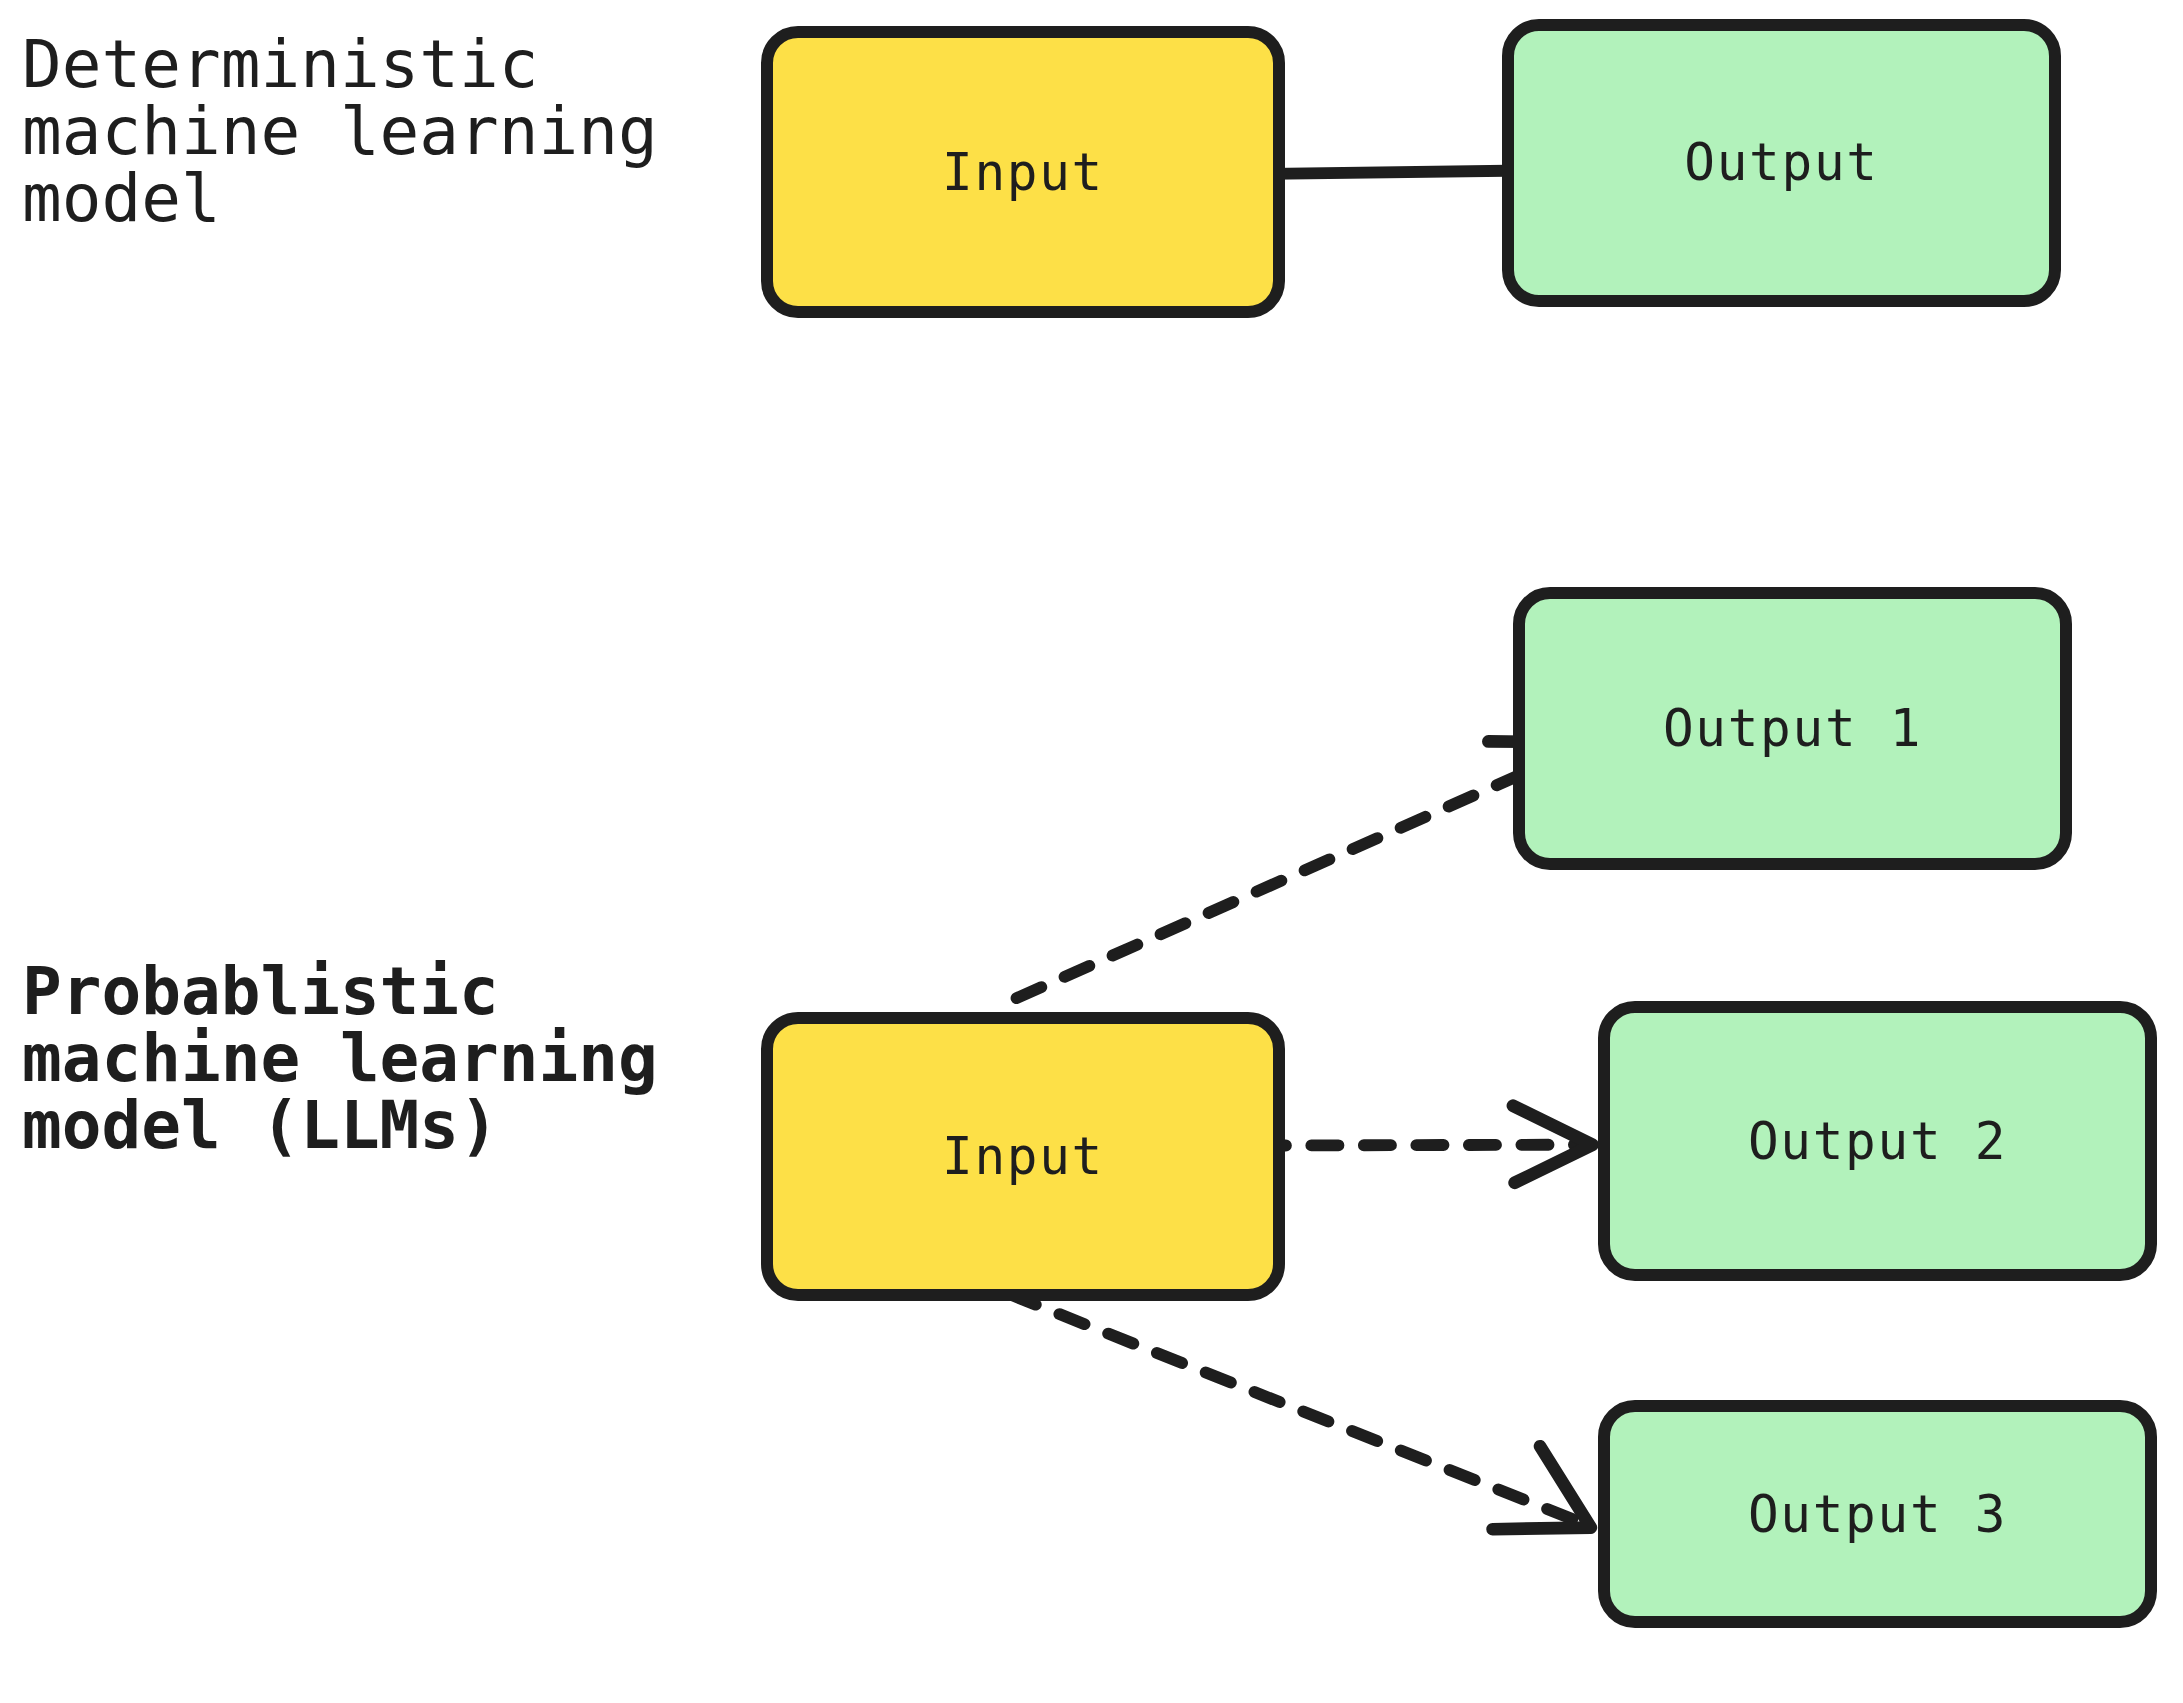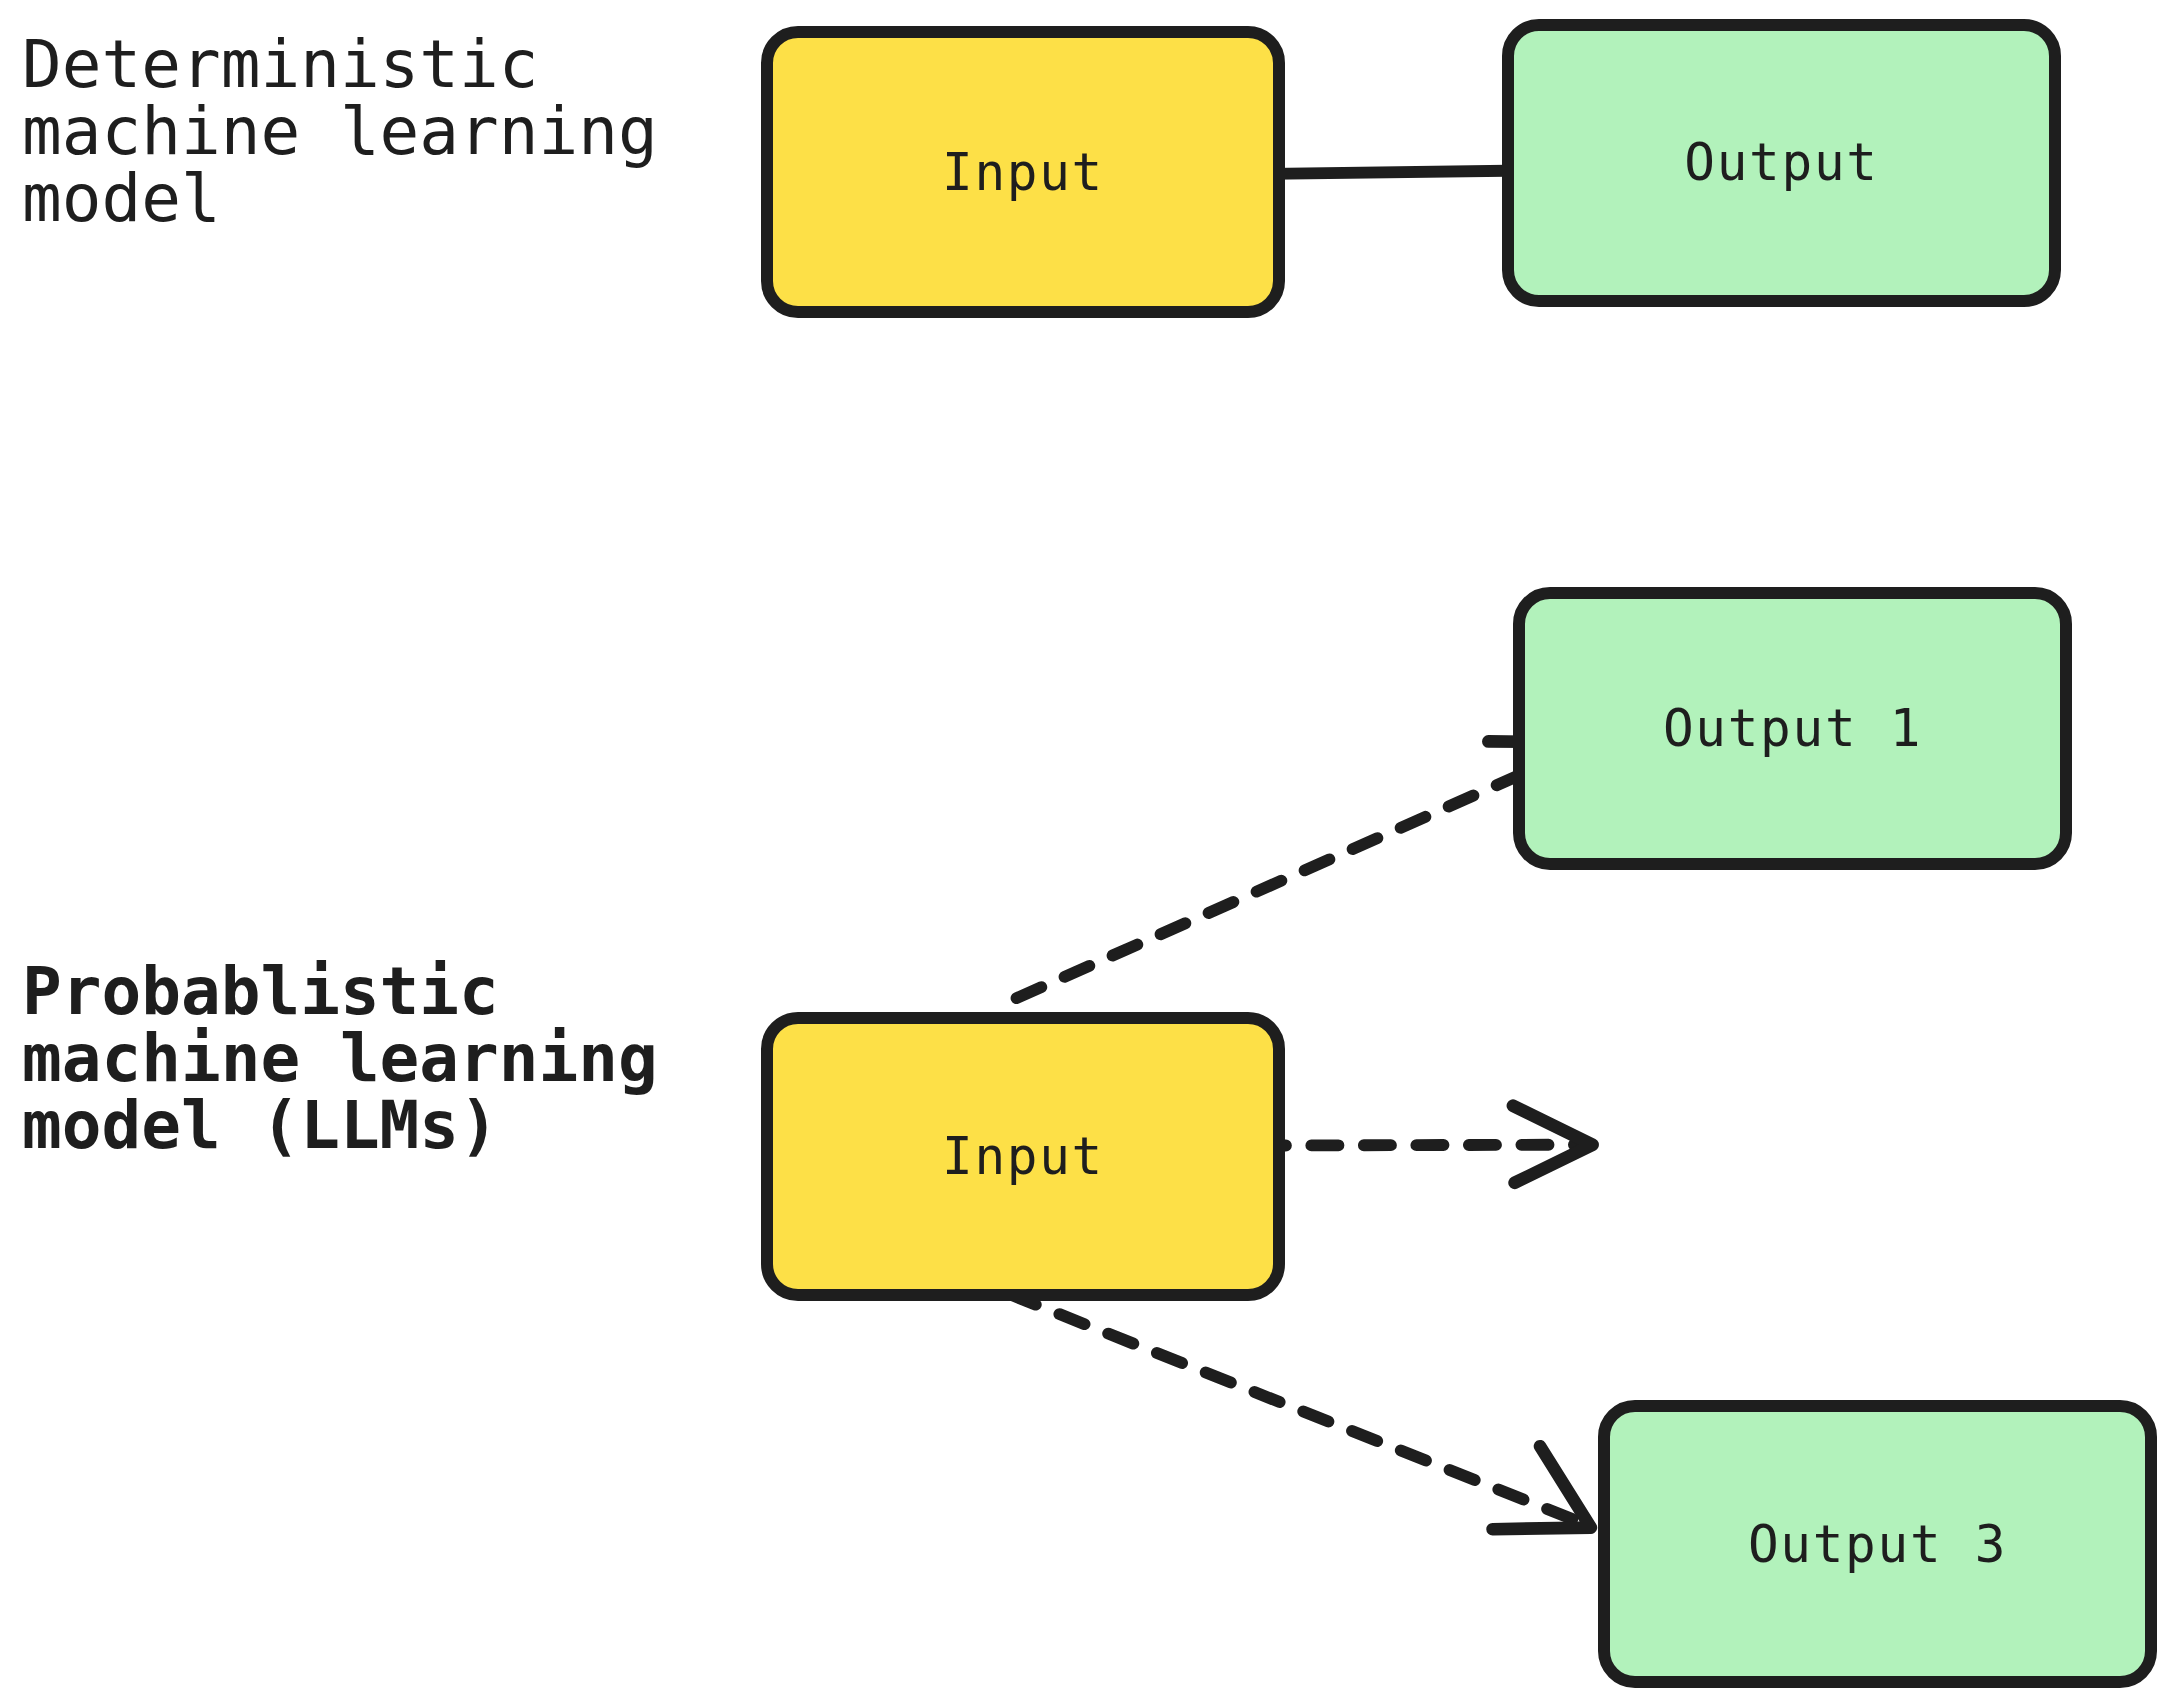--- a/index.html
+++ b/index.html
@@ -59,21 +59,21 @@
     user-select: none;
   }
   .node.input-node  { background: #fde047; margin-left: 32px; }
   .node.output-node { background: #b2f2bb; }
 
   #node-input-top    { left: 729px;  top: 26px;   width: 524px; height: 292px; }
   #node-output-top   { left: 1502px; top: 18.6px;   width: 559px; height: 288px; }
   #node-input-bottom { left: 729px;  top: 1012px; width: 524px; height: 289px; }
   #node-output-1     { left: 1513px; top: 587px;  width: 559px; height: 283px; }
   #node-output-2     { left: 1598px; top: 1001px; width: 559px; height: 280px; }
-  #node-output-3     { left: 1598px; top: 1400px; width: 559px; height: 288px; }
+  #node-output-3     { left: 1598px; top: 1400px; width: 559px; height: 228px; }
 </style>
 </head>
 <body>
 
 <div id="canvas">
 
   <svg id="edges" viewBox="0 0 2577 2011" xmlns="http://www.w3.org/2000/svg">
 
     <g>
       <path d="M 1496 205 L 1874 200" fill="none" stroke="#1e1e1e" stroke-width="14" stroke-linecap="round" stroke-linejoin="round"></path>
@@ -113,19 +113,22 @@
 model (LLMs)</div>
 
   <div class="node input-node" id="node-input-bottom">
     <span class="node-label">Input</span>
   </div>
 
   <div class="node output-node" id="node-output-1">
     <span class="node-label">Output 1</span>
   </div>
 
+  <div class="node output-node" id="node-output-2">
+    <span class="node-label">Output 2</span>
+  </div>
 
   <div class="node output-node" id="node-output-3">
     <span class="node-label">Output 3</span>
   </div>
 
 </div>
 
 
 </body></html>

